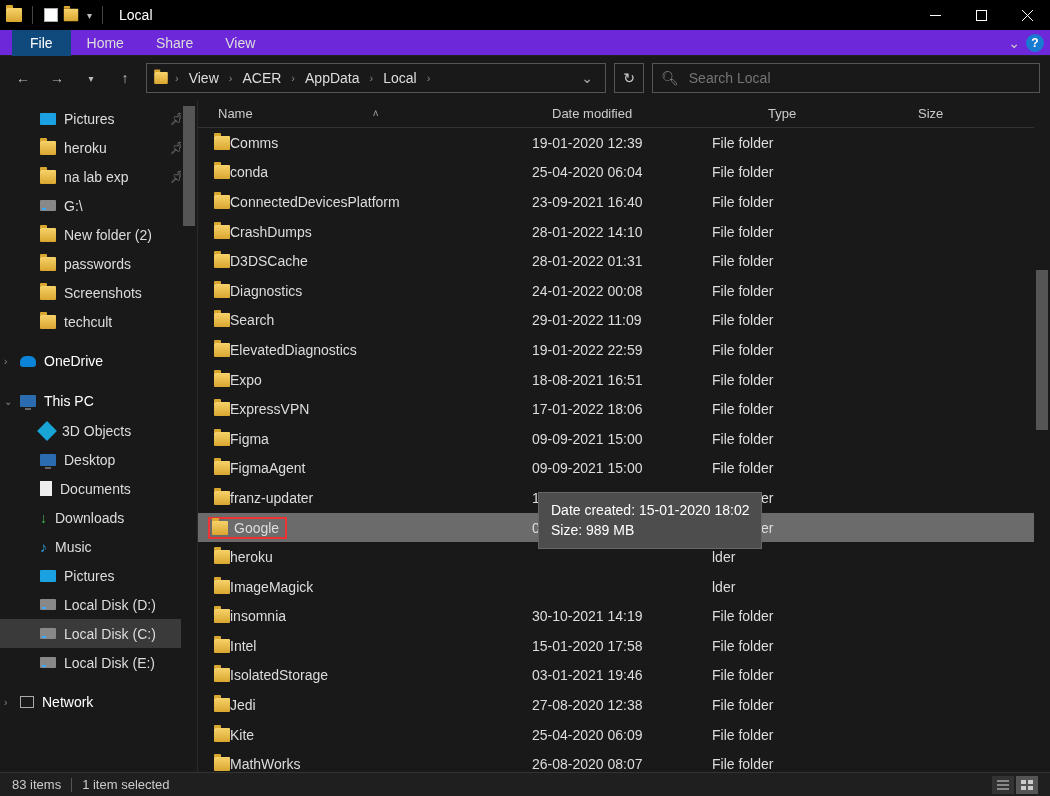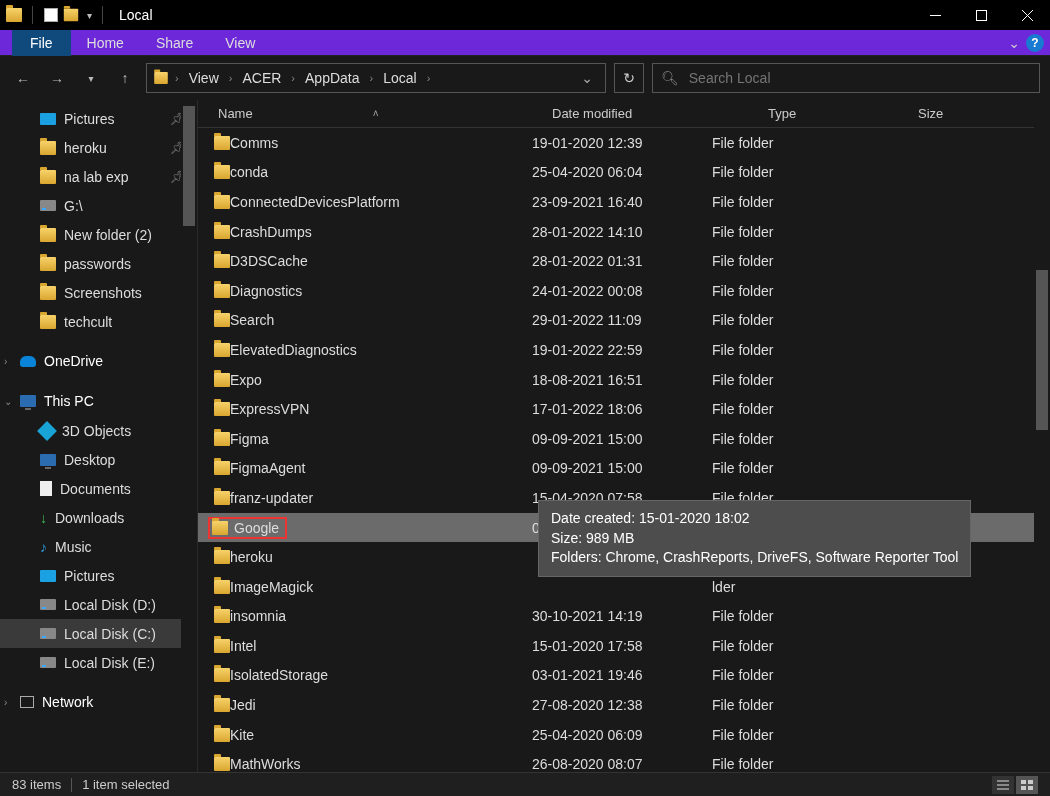--- a/index.html
+++ b/index.html
@@ -46,21 +46,21 @@
   .col.type { width:150px;margin-left:36px;}
   .col.size { width:100px;}
   .sort-arrow { font-size:10px; color:#aaa; margin-left:120px;}
   .rows { position:relative;}
   .row { display:flex; align-items:center; height:29.6px; padding-left:16px; color:#ddd;}
   .row .rname { width:318px; display:flex; align-items:center; gap:0;}
   .row .rdate { width:180px;}
   .row .rtype { width:150px;}
   .row.selected { background:#6b6b6b;}
   .row.selected .rname .seltext { border:2px solid #e33; padding:1px 6px 1px 2px; display:inline-flex; align-items:center; gap:6px; margin-left:-6px;}
-  .tooltip { position:absolute; left:340px; top:400px; background:#4d4d4d; border:1px solid #666; padding:8px 12px; color:#fff; font-size:14px; z-index:10; line-height:1.4;}
+  .tooltip { position:absolute; left:340px; top:392px; background:#4d4d4d; border:1px solid #666; padding:8px 12px; color:#fff; font-size:14px; z-index:10; line-height:1.4;}
   .scroll-v { position:absolute; right:0; top:0; bottom:0; width:16px; background:#191919;}
   .scroll-v .thumb { position:absolute; right:2px; width:12px; background:#555; border-radius:0;}
   .content .scroll-v .thumb { top:170px; height:160px;}
   .sidebar .scroll-v { right:0;}
   .sidebar .scroll-v .thumb { top:6px; height:120px;}
   .statusbar { height:24px; background:#1f1f1f; border-top:1px solid #333; display:flex; align-items:center; padding:0 12px; color:#ccc; font-size:13px;}
   .statusbar .sep { width:1px; height:14px; background:#555; margin:0 10px;}
   .statusbar .viewbtns { margin-left:auto; display:flex; gap:2px;}
   .viewbtn { width:22px; height:18px; background:#333; display:flex; align-items:center; justify-content:center;}
   .viewbtn.active { background:#555;}
@@ -433,21 +433,20 @@
             <span class="folder-ico"></span>
             <span>MathWorks</span>
           </div>
           <div class="rdate">26-08-2020 08:07</div>
           <div class="rtype">File folder</div>
         </div>
       </div>
     <div class="tooltip">
       <div>Date created: 15-01-2020 18:02</div>
       <div>Size: 989 MB</div>
-      <div>Folders: Chrome, CrashReports, DriveFS, Software Reporter Tool</div>
     </div>
     <div class="scroll-v">
         <div class="thumb"></div>
       </div>
   </div>
 </div>
 
 <div class="statusbar">
   <span>83 items</span>
   <span class="sep"></span>

